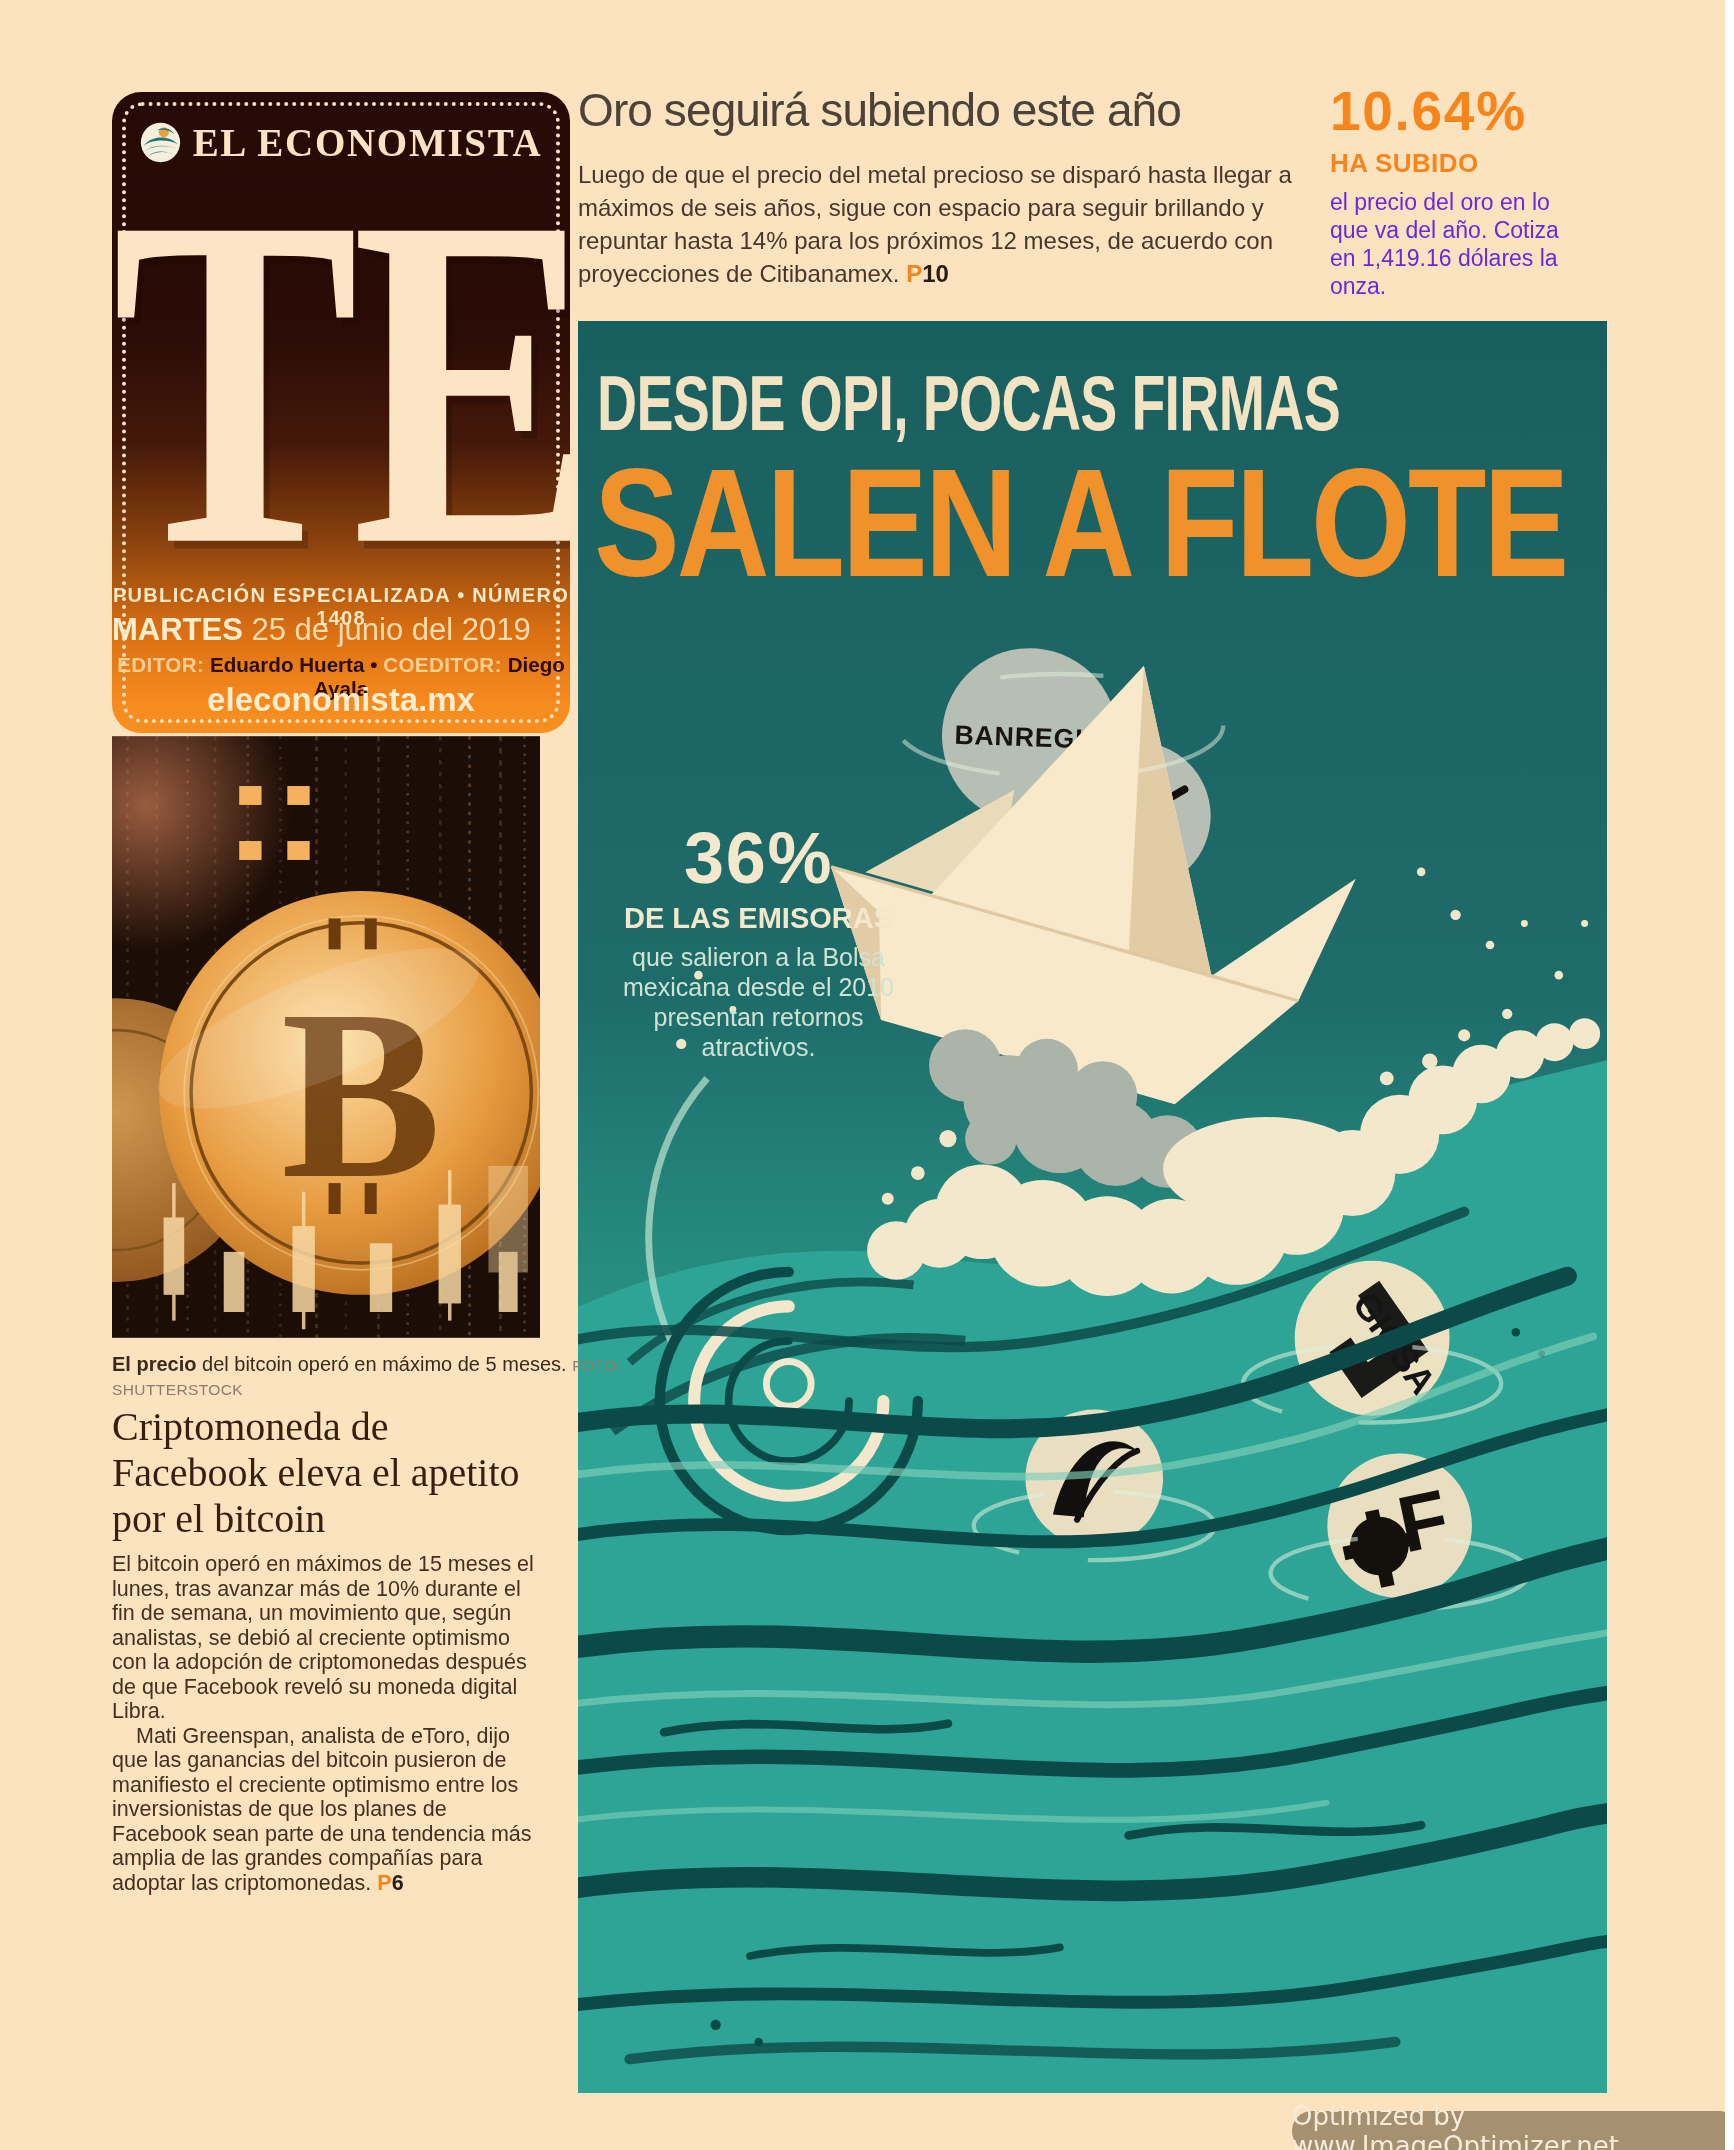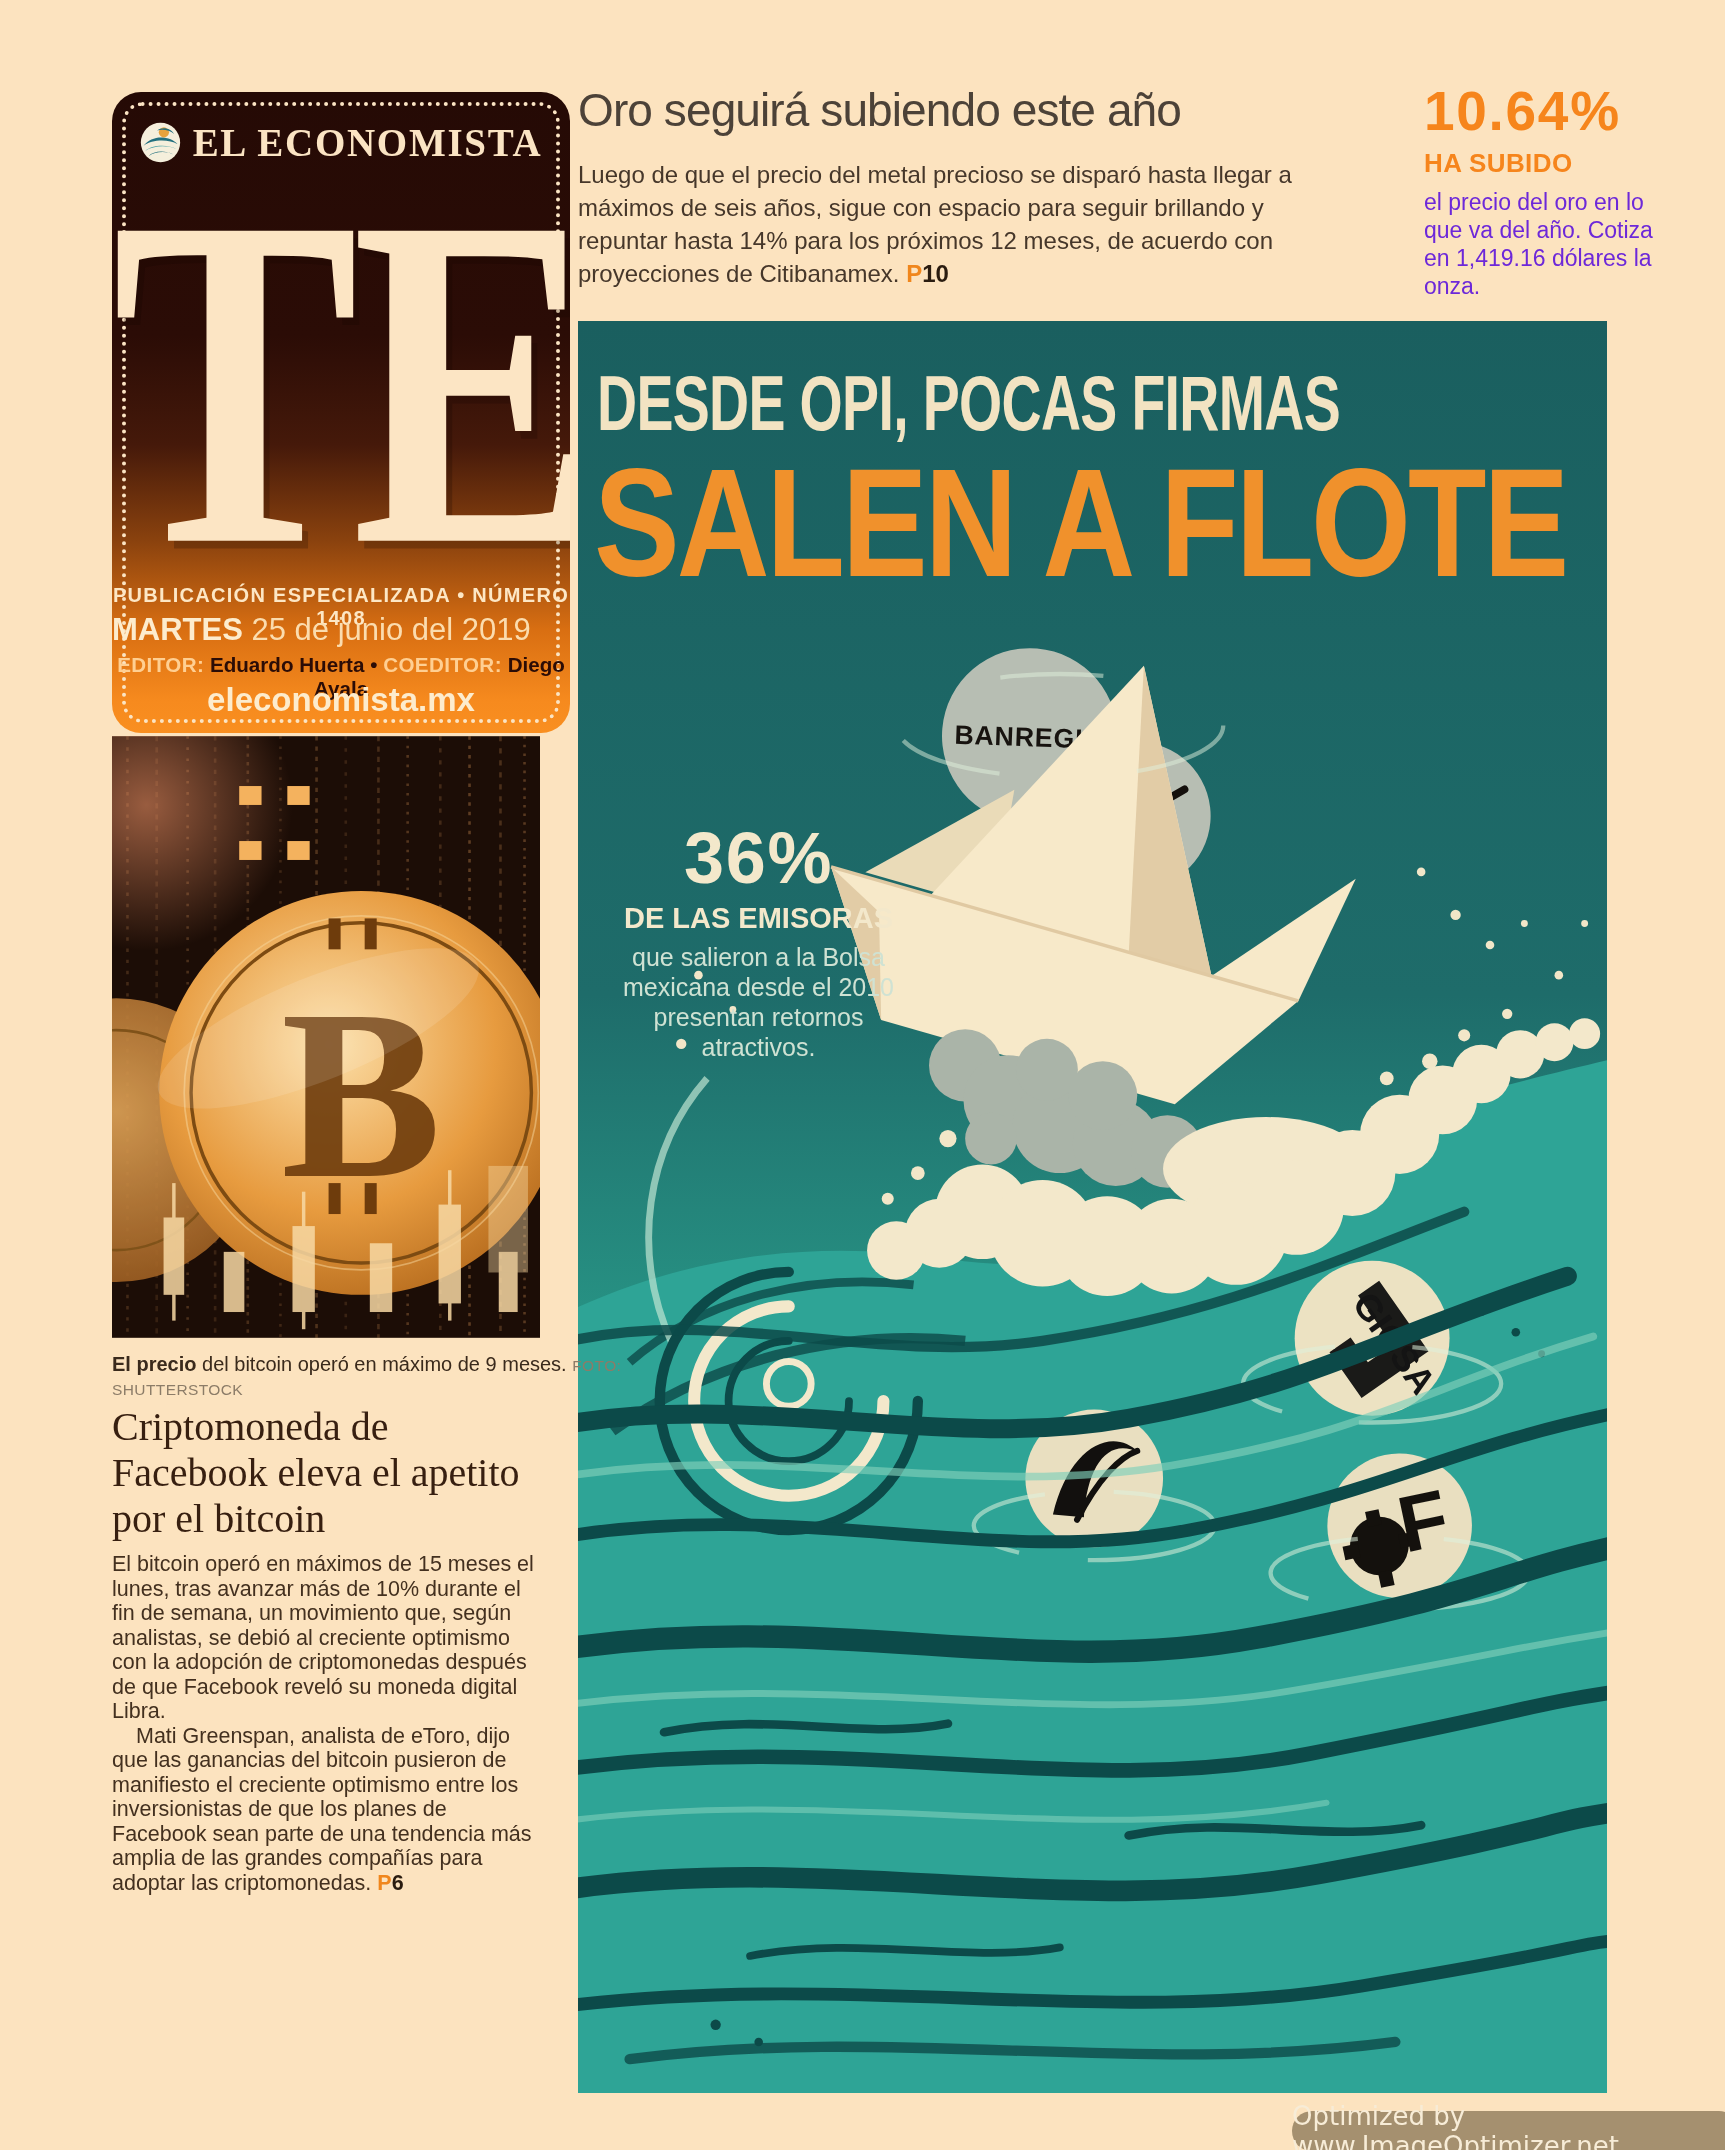--- a/index.html
+++ b/index.html
@@ -33,21 +33,21 @@
 
   
   .topstory{position:absolute;left:578px;top:83px;width:774px;}
   .topstory h1{margin:0;font-size:46px;font-weight:normal;color:#4c4238;letter-spacing:-0.9px;}
   .topstory p{margin:20.6px 0 0 0;font-size:24px;line-height:33px;color:#46372a;}
   .pref-o{color:#f0861c;font-weight:bold;}
   .pref-d{color:#2a1c10;font-weight:bold;}
   .pref-c{color:#f3e2bd;font-weight:bold;}
 
   
-  .goldstat{position:absolute;left:1424px;top:79px;width:241px;}
+  .goldstat{position:absolute;left:1330px;top:79px;width:241px;}
   .gs-val{font-size:55px;font-weight:bold;color:#f6851c;letter-spacing:1.7px;}
   .gs-lab{font-size:26px;font-weight:bold;color:#f6851c;margin-top:5.2px;letter-spacing:0.4px;}
   .gs-desc{font-size:23px;line-height:28px;color:#6d28d9;margin-top:8.6px;}
 
   
   .poster{position:absolute;left:578px;top:321px;width:1029px;height:1772px;overflow:hidden;background:#1a5f5f;}
   .poster-art{position:absolute;left:0;top:0;width:1029px;height:1772px;display:block;}
   .p-kicker{position:absolute;left:19px;top:38px;font-size:74px;font-weight:bold;color:#f2e3c2;
     letter-spacing:-0.9px;white-space:nowrap;transform:scale(0.75,1.05);transform-origin:left top;}
   .p-title{position:absolute;left:15.5px;top:114px;font-size:146px;font-weight:bold;color:#f0912c;
@@ -335,21 +335,21 @@
       <rect x="380" y="545" width="26" height="115"></rect>
         <rect x="450" y="600" width="22" height="70"></rect>
       <rect x="70" y="520" width="4" height="160"></rect>
         <rect x="221" y="530" width="4" height="160"></rect>
       <rect x="391" y="505" width="4" height="175"></rect>
       <rect x="438" y="500" width="46" height="124" opacity="0.5"></rect>
     </g>
   </svg>
 
   <div class="caption">
-    <span class="cl">El precio</span><span> del bitcoin operó en máximo de 9 meses. </span><span class="credit">FOTO:</span>
+    <span class="cl">El precio</span><span> del bitcoin operó en máximo de 5 meses. </span><span class="credit">FOTO:</span>
     <span class="credit2">SHUTTERSTOCK</span>
   </div>
 
   <article class="article">
     <h2>Criptomoneda de Facebook eleva el apetito por el bitcoin</h2>
     <div class="body">
       <p>El bitcoin operó en máximos de 15 meses el lunes, tras avanzar más de 10% durante el fin de semana, un movimiento que, según analistas, se debió al creciente optimismo con la adopción de criptomonedas después de que Facebook reveló su moneda digital Libra.</p>
       <p class="ind"><span>Mati Greenspan, analista de eToro, dijo que las ganancias del bitcoin pusieron de manifiesto el creciente optimismo entre los inversionistas de que los planes de Facebook sean parte de una tendencia más amplia de las grandes compañías para adoptar las criptomonedas. </span><span class="pref-o">P</span><span class="pref-d">6</span></p>
     </div>
   </article>

